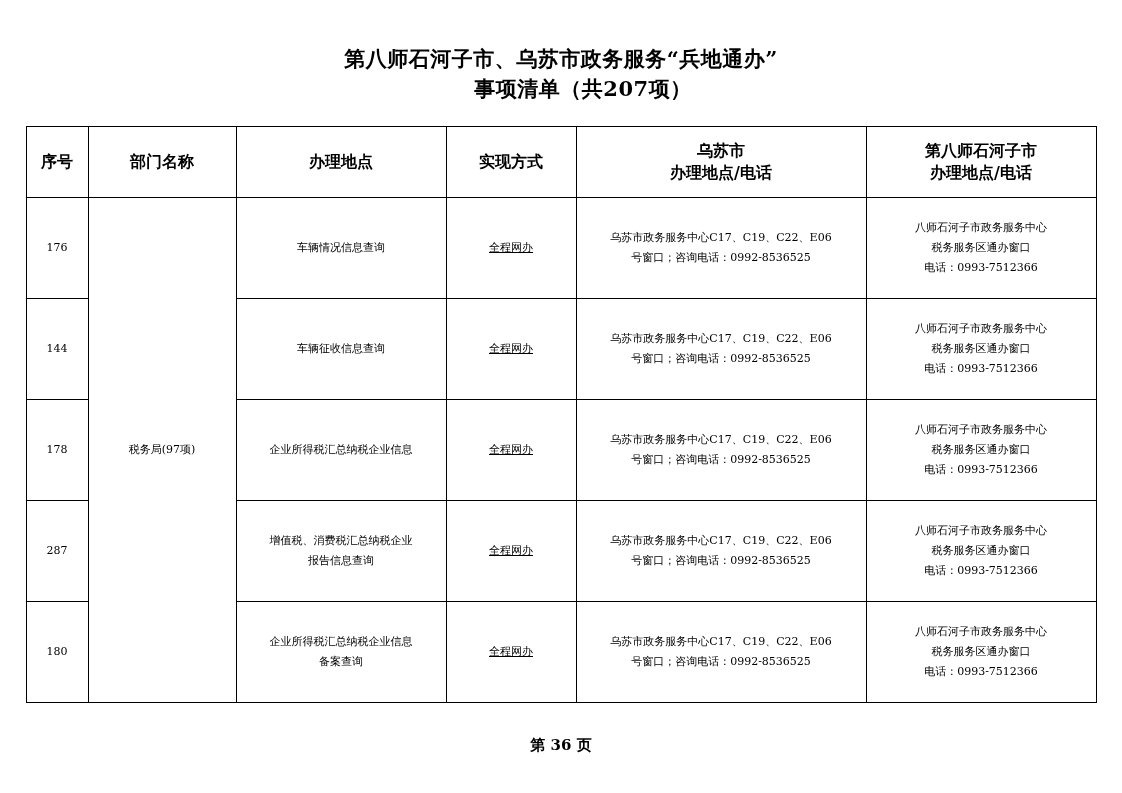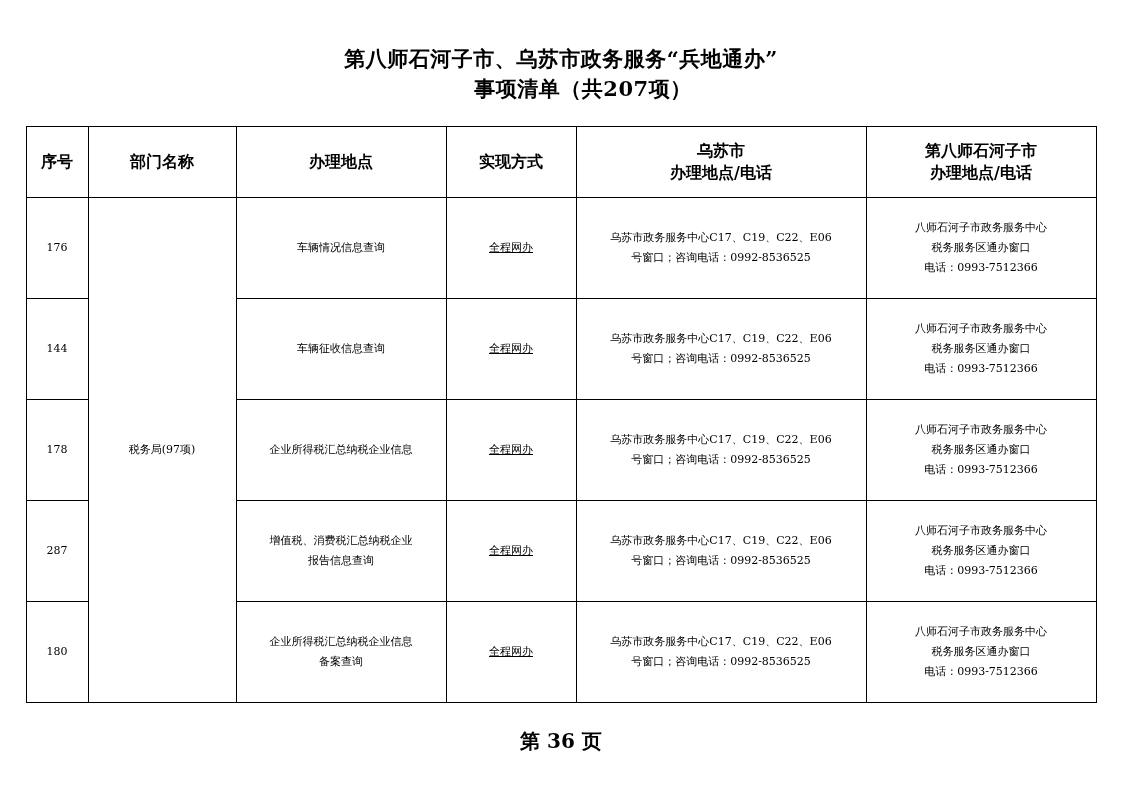--- a/index.html
+++ b/index.html
@@ -90,21 +90,21 @@
   td.cell-addr-shz {
     font-size: 13.5px;
     line-height: 21px;
   }
   .footer {
     position: absolute;
     left: 0;
     right: 0;
     bottom: 38px;
     text-align: center;
-    font-size: 20px;
+    font-size: 15px;
     font-weight: bold;
     font-family: "DejaVu Serif", "Liberation Serif", serif;
   }
   .hdr-line { display: block; }
 </style>
 </head>
 <body>
 
 <div class="page">
 

